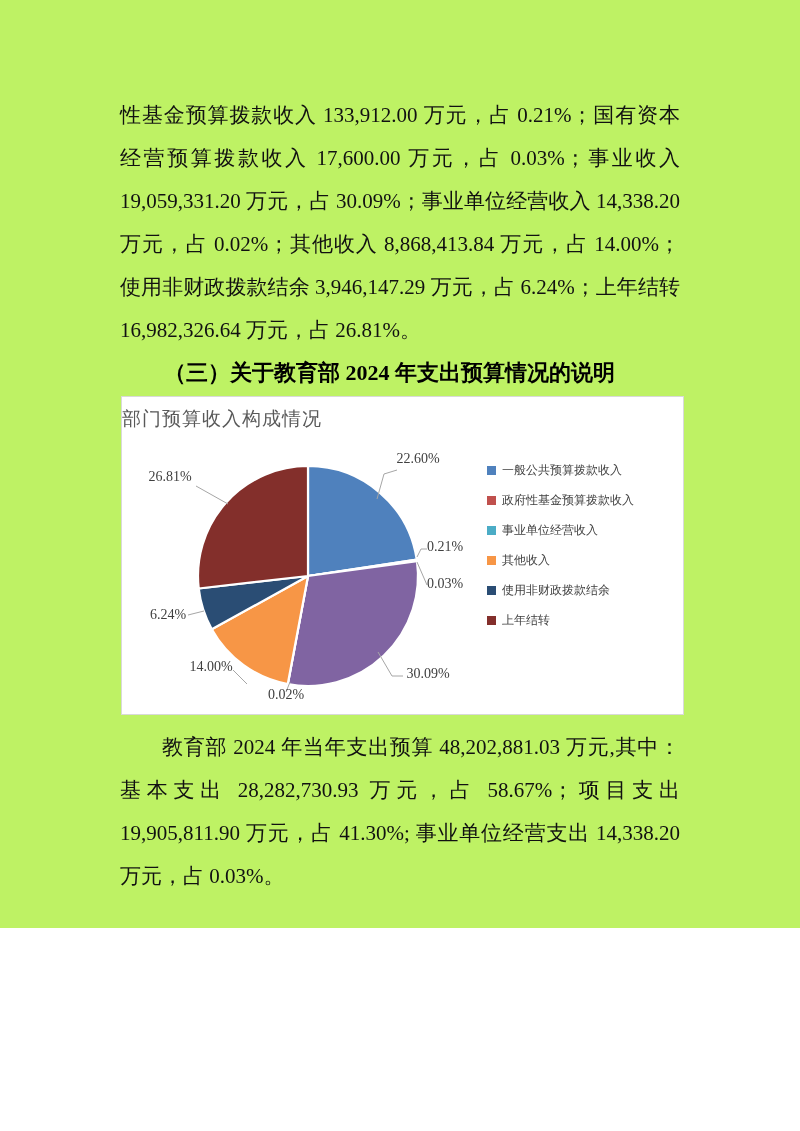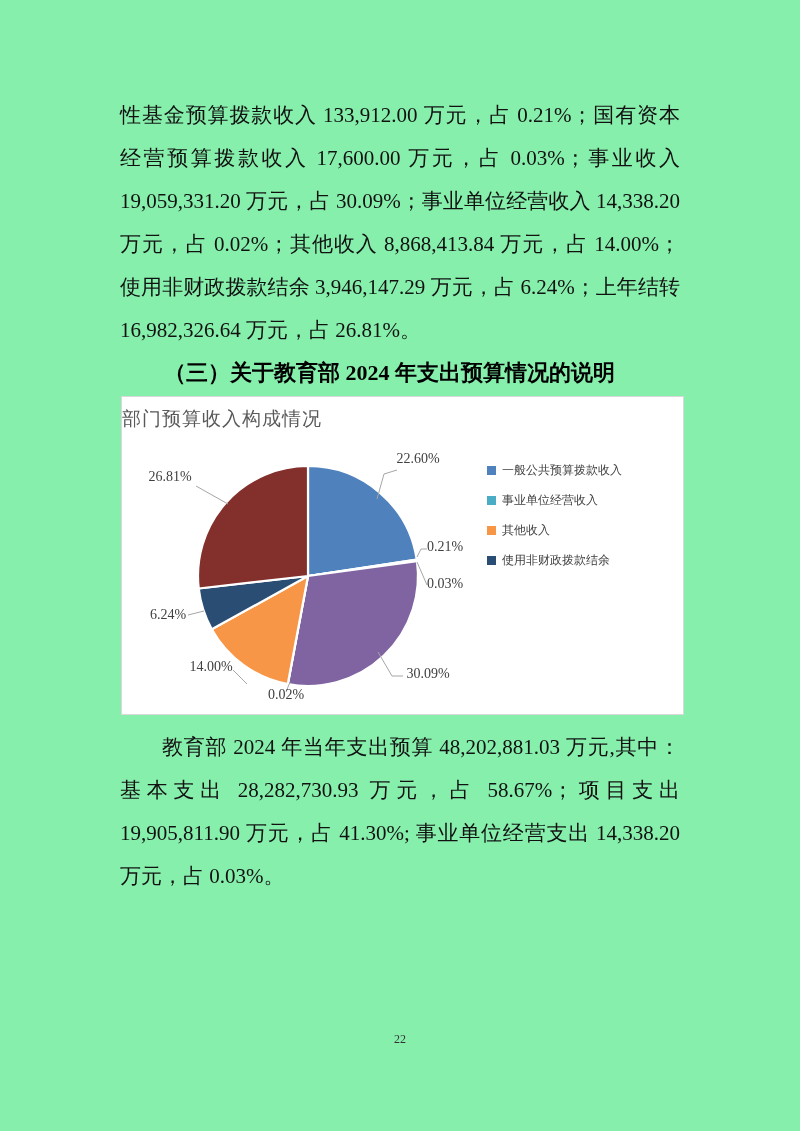--- a/index.html
+++ b/index.html
@@ -1,19 +1,19 @@
 <!DOCTYPE html>
 <html><head>
 <meta charset="utf-8">
 <style>
   html,body{margin:0;padding:0;background:#ffffff;}
   .page{
     position:relative;
-    width:800px;height:1131px;
-    background:#86efac;
+    width:800px;height:928px;
+    background:#bef264;
     font-family:"Liberation Serif","DejaVu Serif",serif;
     color:#111111;
     overflow:hidden;
   }
   .content{position:absolute;left:120px;top:0;width:560px;}
   .body-text{
     font-size:21px;line-height:43px;
     text-align:justify;
     margin:0;color:#111111;
   }
@@ -93,30 +93,38 @@
           <text x="46" y="222" text-anchor="middle" class="pct-label">6.24%</text>
           <text x="48" y="84" text-anchor="middle" class="pct-label">26.81%</text>
         </svg>
       <div class="chart-title">部门预算收入构成情况</div>
       <ul id="legend">
           <li>
             <span class="swatch" style="background: rgb(79, 129, 189);"></span>
             <span class="legend-label">一般公共预算拨款收入</span>
           </li>
           <li>
+            <span class="swatch" style="background: rgb(192, 80, 77);"></span>
+            <span class="legend-label">政府性基金预算拨款收入</span>
+          </li>
+          <li>
             <span class="swatch" style="background: rgb(75, 172, 198);"></span>
             <span class="legend-label">事业单位经营收入</span>
           </li>
           <li>
             <span class="swatch" style="background: rgb(247, 150, 70);"></span>
             <span class="legend-label">其他收入</span>
           </li>
           <li>
             <span class="swatch" style="background: rgb(42, 77, 116);"></span>
             <span class="legend-label">使用非财政拨款结余</span>
+          </li>
+          <li>
+            <span class="swatch" style="background: rgb(131, 47, 43);"></span>
+            <span class="legend-label">上年结转</span>
           </li>
         </ul>
     </figure>
 
     <p class="body-text" id="para2">教育部 2024 年当年支出预算 48,202,881.03 万元,其中：基本支出 28,282,730.93 万元，占 58.67%；项目支出 19,905,811.90 万元，占 41.30%; 事业单位经营支出 14,338.20 万元，占 0.03%。</p>
 
   </div>
 
   <div class="page-number">22</div>
 </div>

